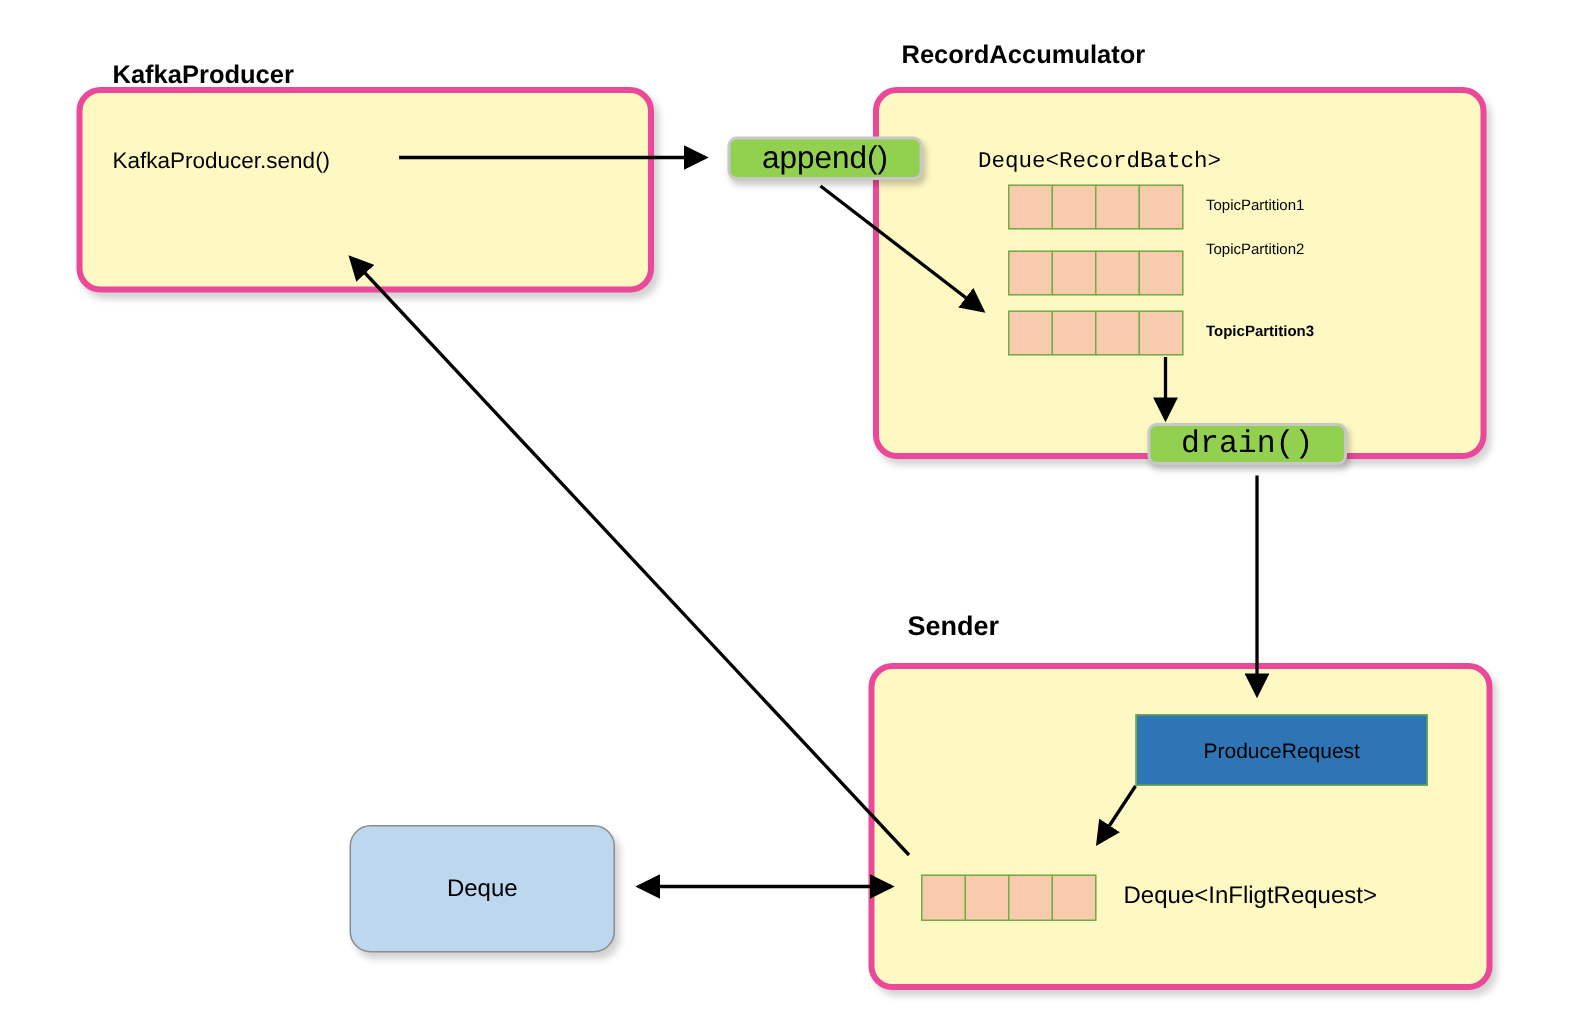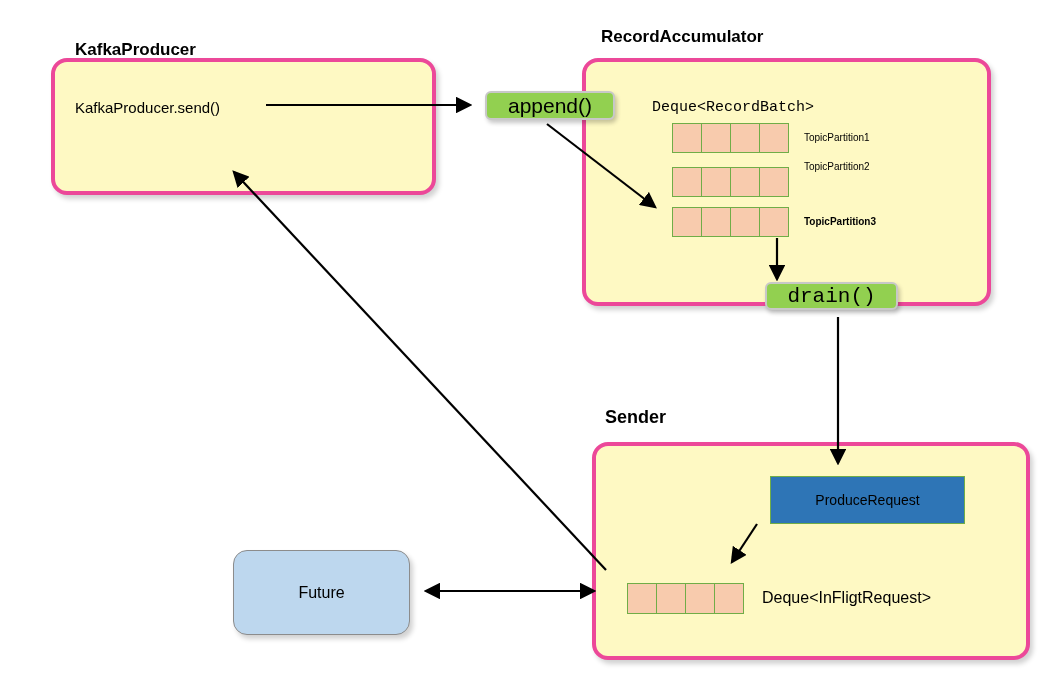--- a/index.html
+++ b/index.html
@@ -135,33 +135,33 @@
         <div class="cell acc-cell"></div>
         <div class="cell acc-cell"></div>
       </div>
     <div class="row-label" style="left:218px; top:145px;font-weight:bold;">TopicPartition3</div>
   </div>
 
   <div class="green-btn" style="left:485px; top:91px; width:130px; height:29px; z-index:5;">append()</div>
 
   <div class="green-btn" style="left:765px; top:282px; width:133px; height:28px; z-index:5;font-family:Liberation Mono, monospace;">drain()</div>
 
-  <div class="gray-box" style="left:592px; top:442px; width:408px; height:210px;padding-left:22px;">
+  <div class="gray-box" style="left:579px; top:442px; width:408px; height:210px;">
     <div class="blue-box" style="left:174px; top:30px; width:195px; height:48px;">ProduceRequest</div>
 
     <div class="deque-row" style="left:31px; top:137px;">
         <div class="cell snd-cell"></div>
         <div class="cell snd-cell"></div>
         <div class="cell snd-cell"></div>
         <div class="cell snd-cell"></div>
       </div>
     <div class="row-label" style="left:166px; top:137px; height:29px; font-size:16px;">Deque&lt;InFligtRequest&gt;</div>
   </div>
 
-  <div class="broker-box" style="left:233px; top:550px; width:175px; height:83px;">Future</div>
+  <div class="broker-box" style="left:233px; top:550px; width:175px; height:83px;">Deque</div>
 
   <svg id="arrow-layer">
     <defs>
       <marker id="ah" viewBox="0 0 10 10" refX="8.5" refY="5" markerWidth="7.5" markerHeight="7.5" orient="auto-start-reverse">
         <path d="M0,0 L10,5 L0,10 z" fill="#000000"></path>
       </marker>
     </defs>
     <line x1="266" y1="105" x2="470" y2="105" marker-end="url(#ah)"></line>
     <line x1="547" y1="124" x2="655" y2="207" marker-end="url(#ah)"></line>
     <line x1="777" y1="238" x2="777" y2="279" marker-end="url(#ah)"></line>

